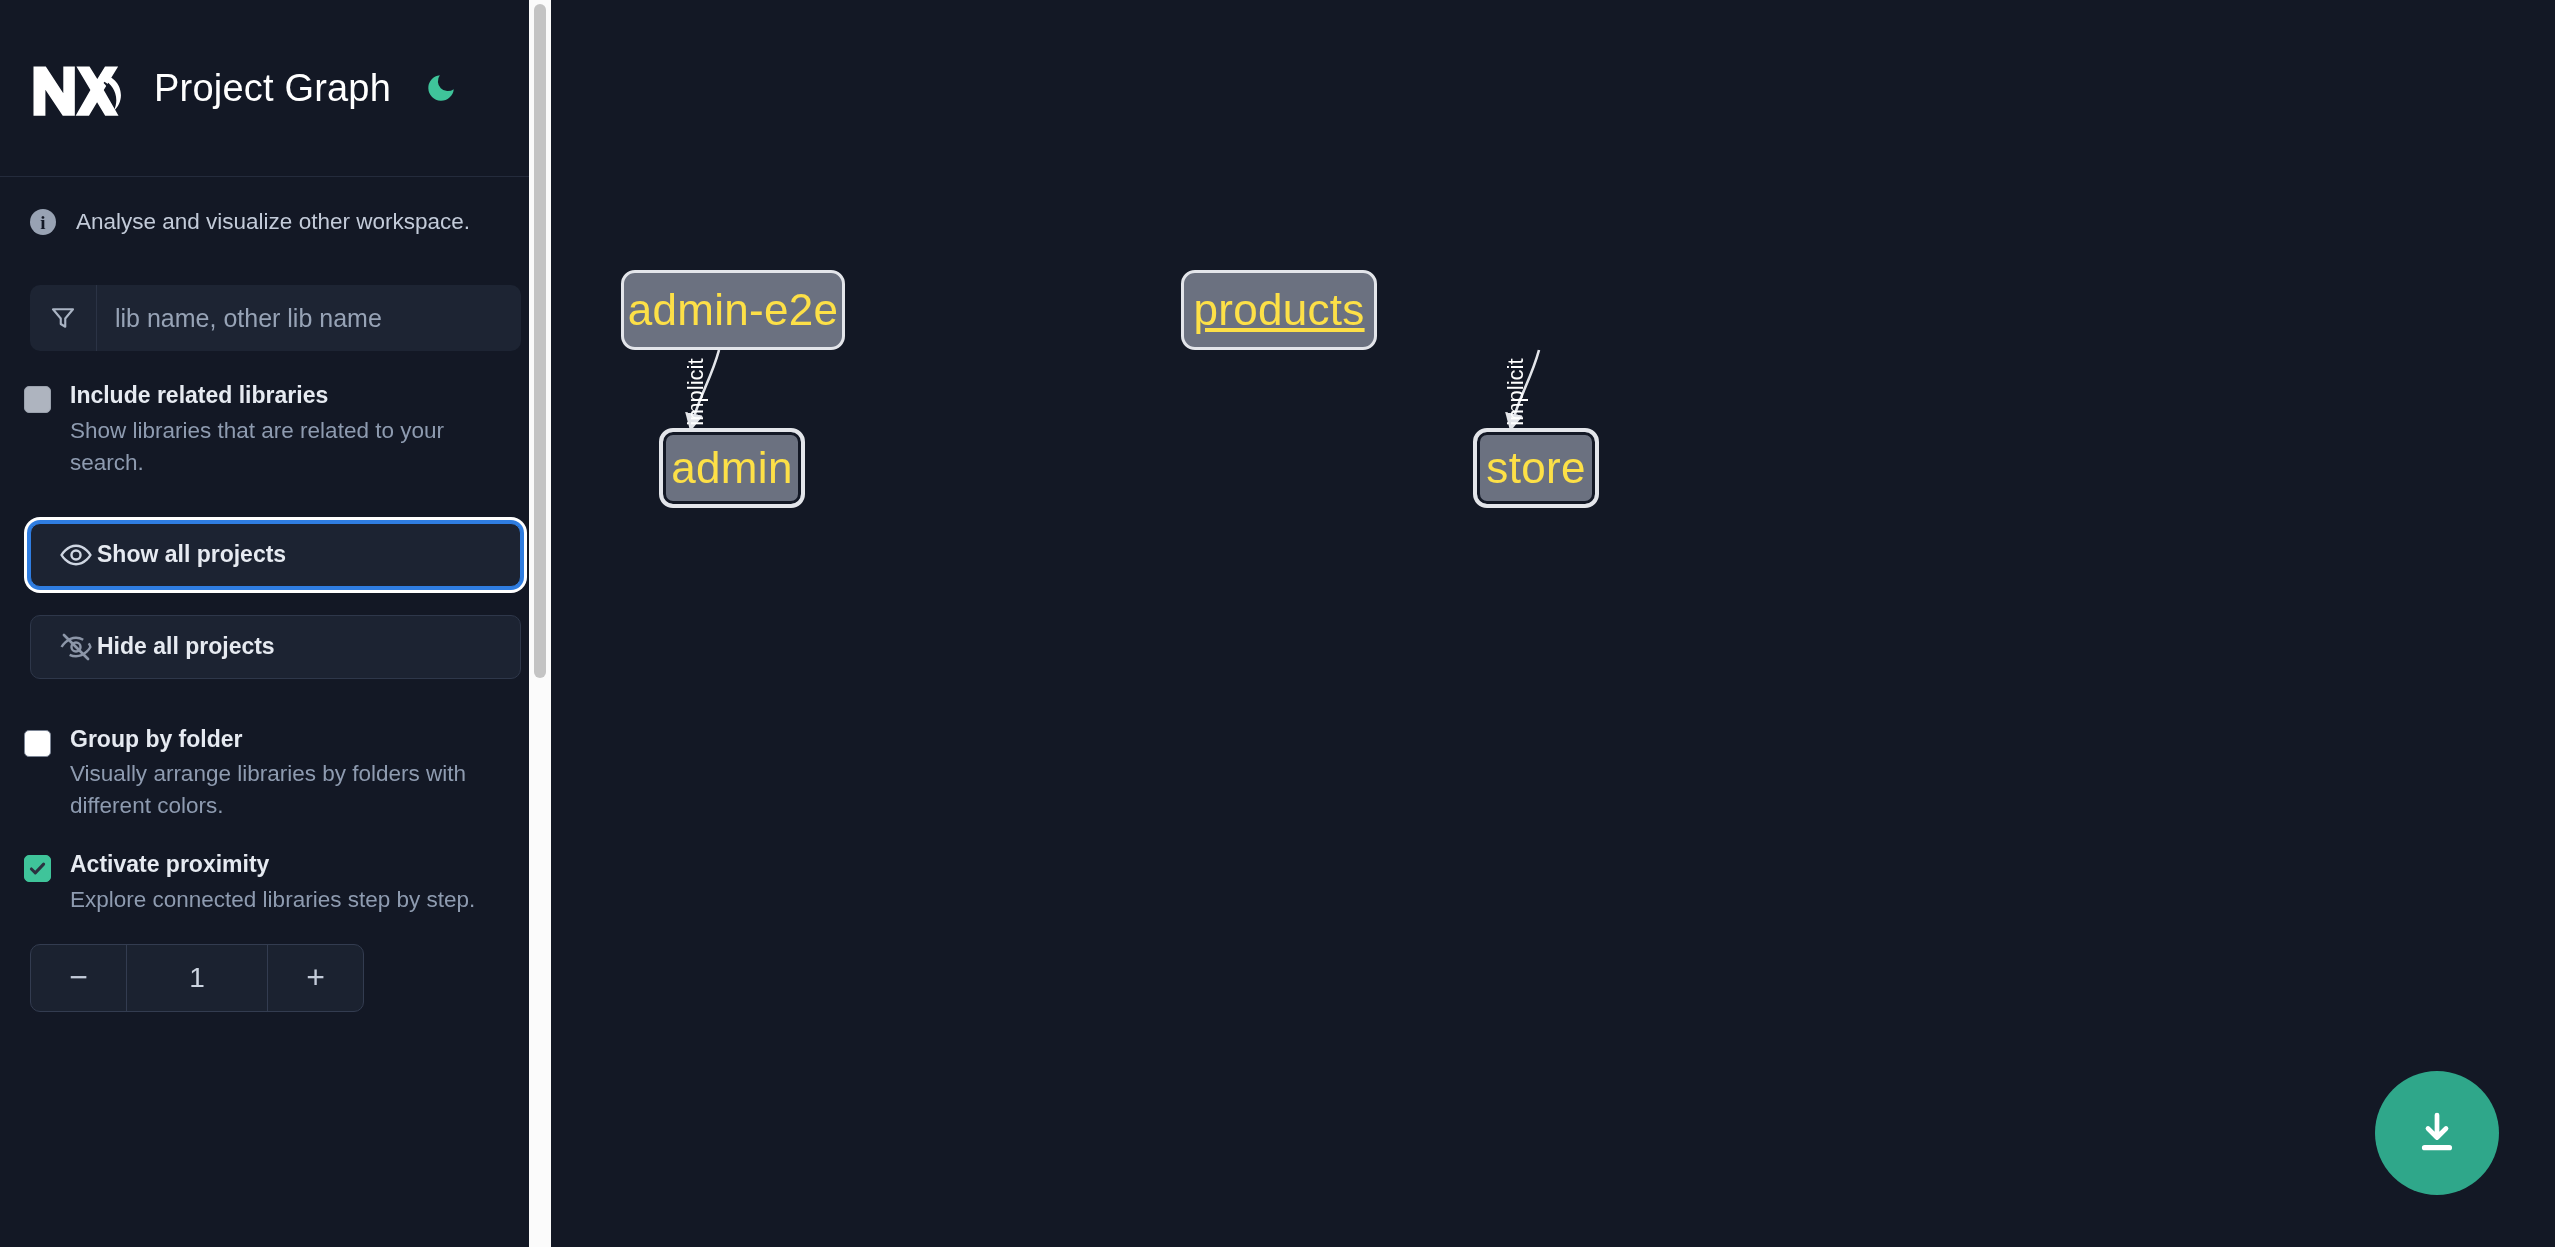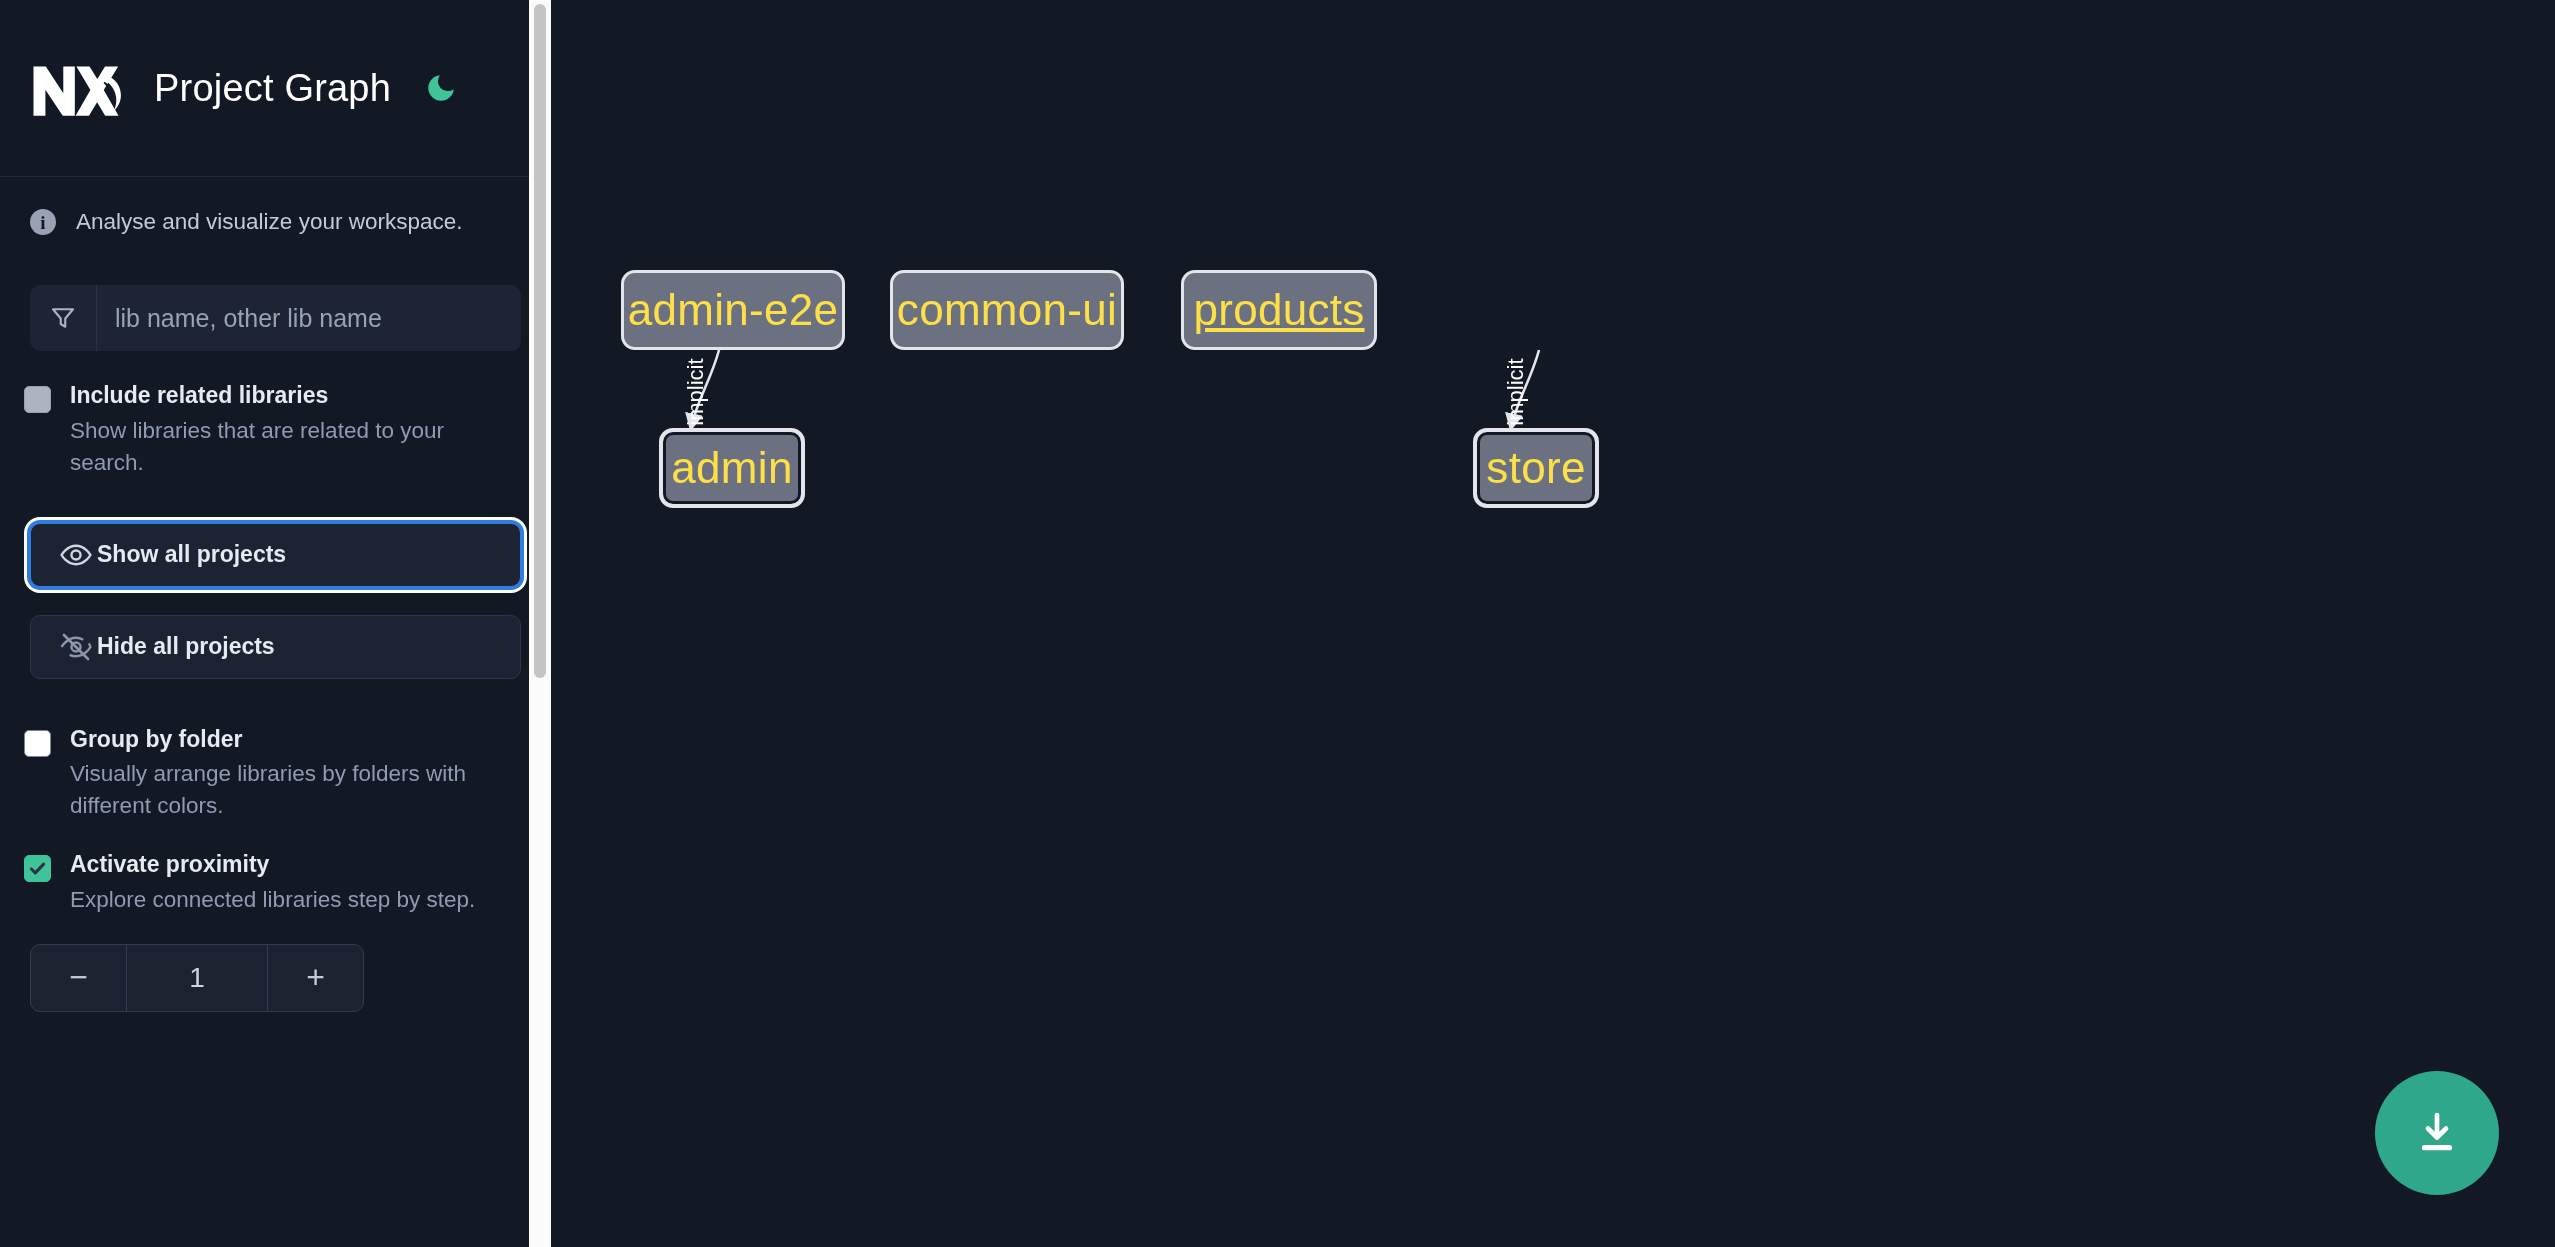--- a/index.html
+++ b/index.html
@@ -302,21 +302,21 @@
       <span class="app-title">Project Graph</span>
       <span class="theme-toggle">
         <svg width="34" height="34" viewBox="0 0 24 24" aria-hidden="true">
           <path fill="#3fc49a" d="M21 12.8A9 9 0 1 1 11.2 3a7 7 0 0 0 9.8 9.8z"></path>
         </svg>
       </span>
     </div>
 
     <div class="info-row">
       <span class="info-icon">i</span>
-      <span class="info-text">Analyse and visualize your workspace.</span>
+      <span class="info-text">Analyse and visualize other workspace.</span>
     </div>
 
     <div class="filter-box">
       <span class="filter-icon-cell">
         <svg width="30" height="30" viewBox="0 0 24 24" aria-hidden="true">
           <path fill="none" stroke="#aab4c4" stroke-width="1.7" stroke-linejoin="round" d="M4 5h16l-6.2 7.4V19l-3.6-2.2v-4.4L4 5z"></path>
         </svg>
       </span>
       <input class="filter-input" type="text" placeholder="lib name, other lib name" style="">
     </div>
@@ -397,21 +397,20 @@
       </defs>
 
       <path d="M 168 350 C 160 380 146 400 140 428" fill="none" stroke="#e3e5ea" stroke-width="2.6" marker-end="url(#arrow)"></path>
       <text x="152" y="392" fill="#ffffff" font-family="Liberation Sans, sans-serif" font-size="22" transform="rotate(-90 152 392)" text-anchor="middle">implicit</text>
 
       <path d="M 988 350 C 980 380 966 400 960 428" fill="none" stroke="#e3e5ea" stroke-width="2.6" marker-end="url(#arrow)"></path>
       <text x="972" y="392" fill="#ffffff" font-family="Liberation Sans, sans-serif" font-size="22" transform="rotate(-90 972 392)" text-anchor="middle">implicit</text>
     </svg>
 
     <div class="node" style="left:70px;top:270px;width:224px;height:80px;">admin-e2e</div>
-    <div class="node" style="left:339px;top:270px;width:234px;height:80px;">common-ui</div>
     <div class="node" style="left:630px;top:270px;width:196px;height:80px;text-decoration:underline;">products</div>
     <div class="node double" style="left:108px;top:428px;width:146px;height:80px;">admin</div>
     <div class="node double" style="left:922px;top:428px;width:126px;height:80px;">store</div>
 
     <div class="fab">
       <span>
         <svg width="54" height="54" viewBox="0 0 24 24" aria-hidden="true">
           <path fill="none" stroke="#ffffff" stroke-width="2.1" stroke-linecap="round" stroke-linejoin="round" d="M12 4v10m0 0l-4-4m4 4l4-4"></path>
           <path fill="none" stroke="#ffffff" stroke-width="2.4" stroke-linecap="round" d="M6.5 18.5h11"></path>
         </svg>

